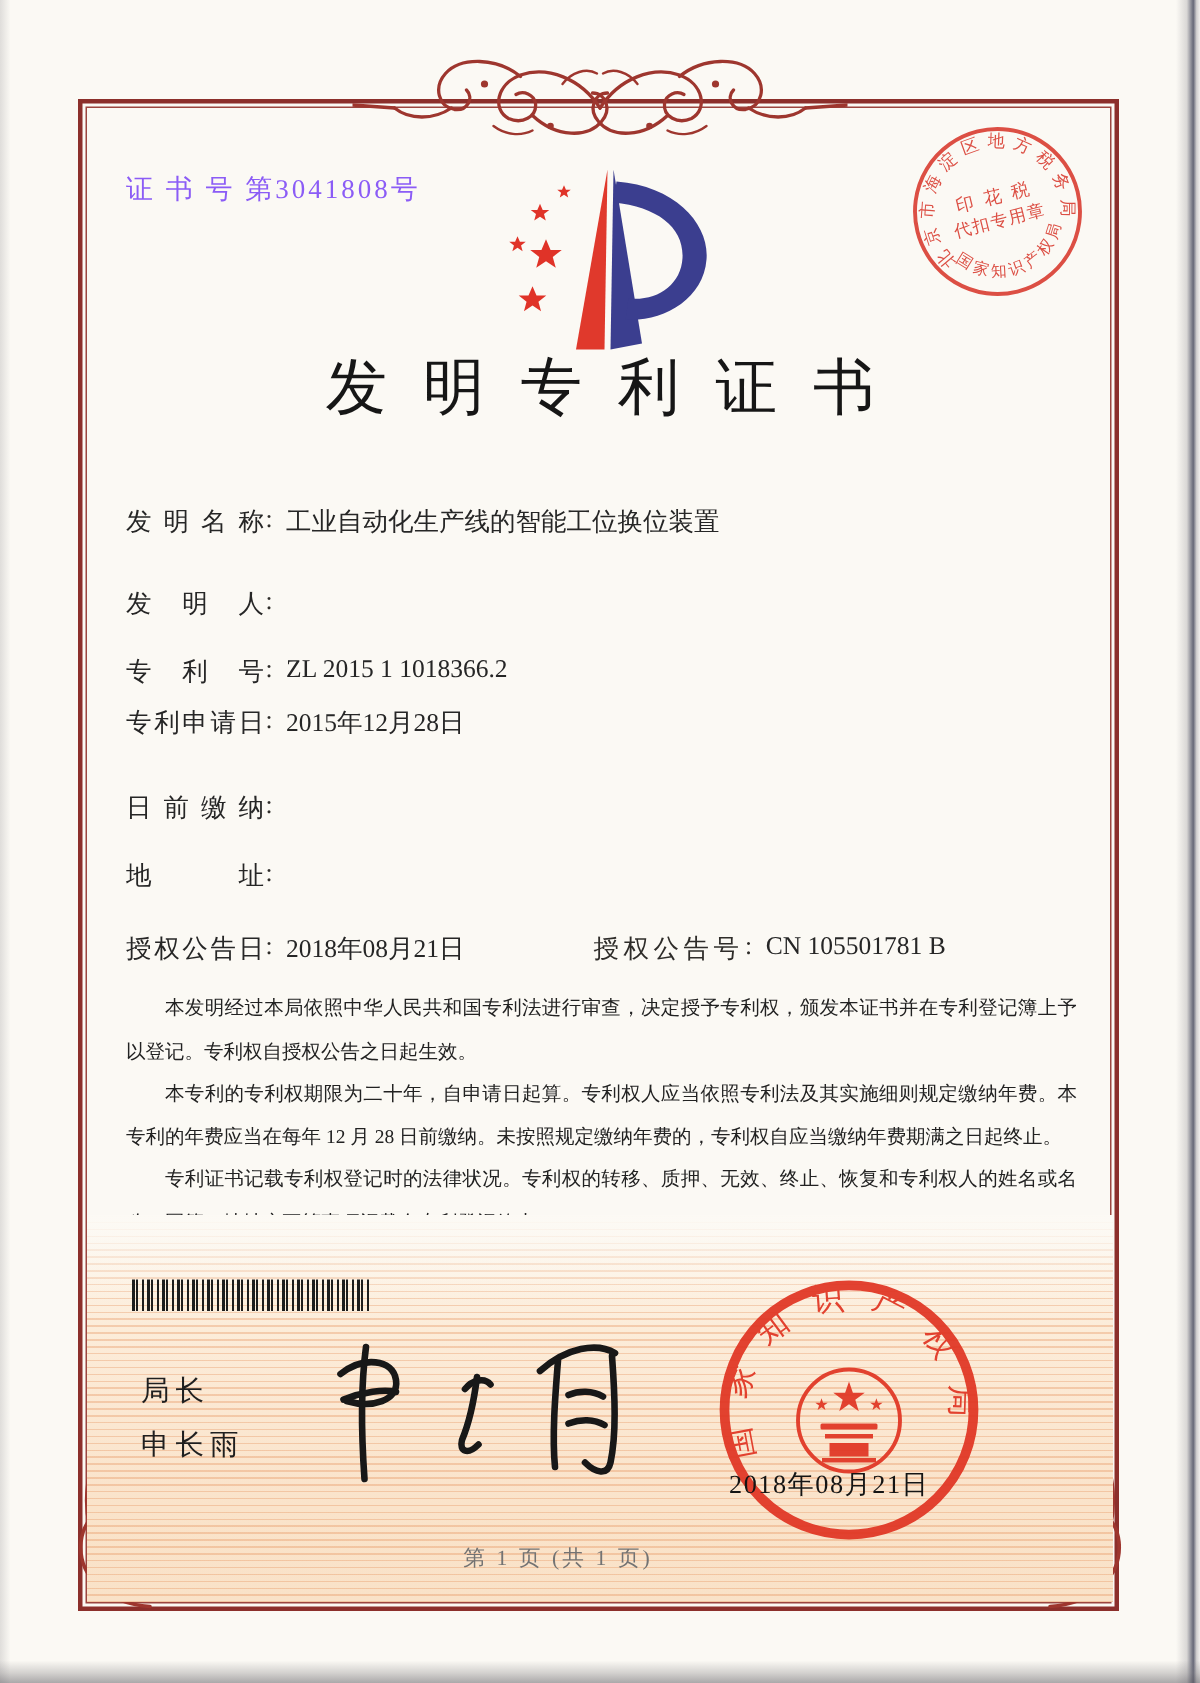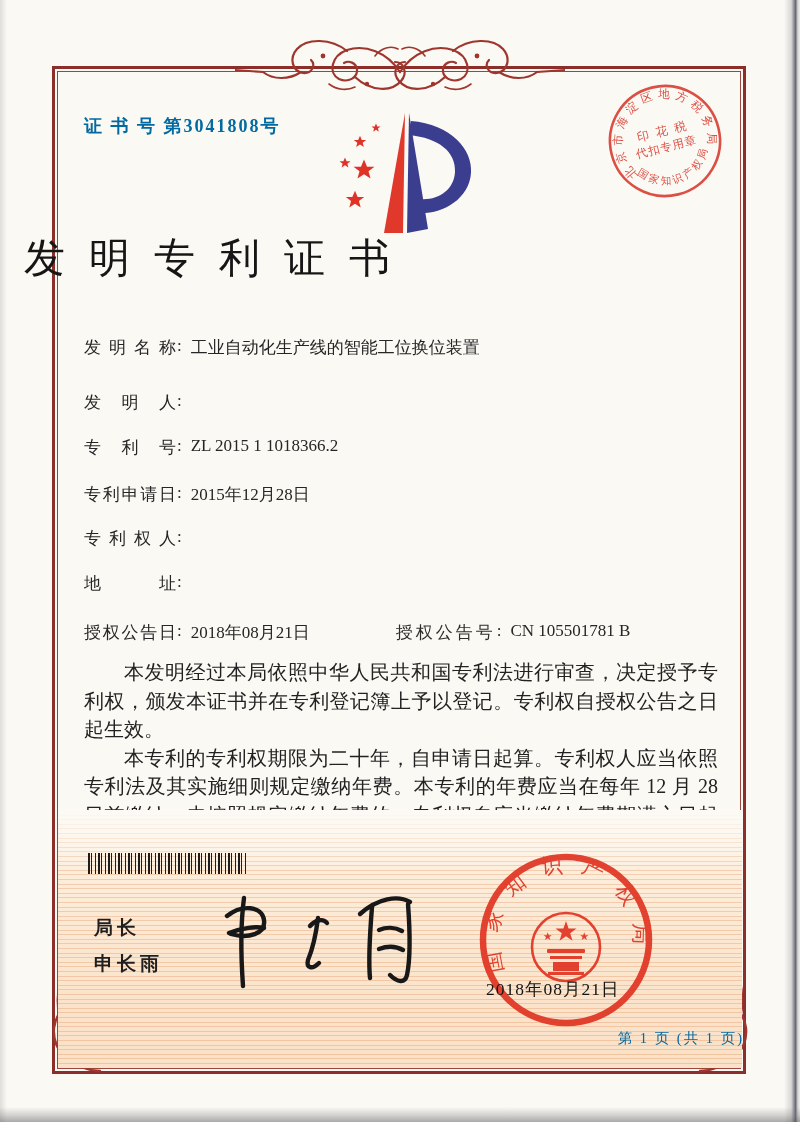--- a/index.html
+++ b/index.html
@@ -12,61 +12,61 @@
   .abs{position:absolute;}
   
   .frame{
     position:absolute;left:52px;top:66px;width:688px;height:1002px;
     border:3px solid #8c2f2b;
   }
   .frame-inner{position:absolute;inset:2px;border:1px solid #9c453f;}
   
   .orn{color:#9e362e;}
   
-  .cert-no{left:84px;top:114px;font-size:18px;letter-spacing:2px;color:#0369a1;font-weight:bold;}
+  .cert-no{left:84px;top:114px;font-size:18px;letter-spacing:2px;color:#8b5cf6;}
   .stamp{left:606px;top:82px;width:118px;height:118px;transform:rotate(-14deg);opacity:.88;}
   .logo{left:324px;top:108px;width:152px;height:130px;}
   .title{
-    left:0;right:0;top:231px;text-align:left;
+    left:0;right:0;top:231px;text-align:center;
     font-size:41px;letter-spacing:24px;padding-left:24px;
     color:#161616;font-weight:500;
   }
   
   .row{left:84px;font-size:17px;display:flex;align-items:flex-start;white-space:nowrap;}
   .flabel{
     display:inline-block;width:92px;text-align:justify;text-align-last:justify;
     flex:0 0 92px;color:#262626;
   }
   .colon{margin:0 9px 0 1px;}
   .fvalue{color:#262626;}
   .row-wrap{white-space:normal;}
   .addr-val{max-width:420px;line-height:24px;display:inline-block;}
   .grant-no-group{margin-left:86px;display:flex;}
   .glabel{letter-spacing:3px;}
   
-  .body-text{left:84px;top:658px;width:634px;font-size:20px;line-height:28.5px;text-align:justify;color:#222;}
+  .body-text{left:84px;top:658px;width:634px;font-size:13px;line-height:28.5px;text-align:justify;color:#222;}
   .body-text p{margin:0;text-indent:2em;}
   
   .band{
     left:58px;top:810px;width:684px;height:258px;
     background:
       repeating-linear-gradient(to bottom, rgba(228,140,85,.34) 0 1px, rgba(255,255,255,0) 1px 4.6px),
       linear-gradient(to bottom,#fdf6ec 0%,#fcecd9 30%,#fae3ca 75%,#f9e2c8 100%);
   }
   .band-fade{position:absolute;top:0;left:0;right:0;height:58px;
     background:linear-gradient(to bottom,#fcfaf5 0%,rgba(252,250,245,0) 100%);}
   .barcode{
     left:88px;top:853px;width:160px;height:21px;
     background:repeating-linear-gradient(90deg,#1d1d1d 0 2px,transparent 2px 3px,#1d1d1d 3px 4px,transparent 4px 7px,#1d1d1d 7px 8px,transparent 8px 10px);
   }
-  .signoff{left:94px;top:910px;font-size:19px;color:#1f1f1f;letter-spacing:4px;line-height:36px;font-weight:bold;}
+  .signoff{left:94px;top:910px;font-size:19px;color:#1f1f1f;letter-spacing:4px;line-height:36px;}
   .signature{left:212px;top:876px;width:215px;height:120px;}
   .seal{left:477px;top:851px;width:178px;height:178px;opacity:.92;}
   .seal-date{left:486px;top:977px;font-size:17.5px;color:#141414;letter-spacing:1px;}
-  .footer{left:0;right:56px;top:1029px;text-align:right;font-size:14.5px;color:#0369a1;letter-spacing:2px;}
+  .footer{left:0;right:56px;top:1029px;text-align:center;font-size:14.5px;color:#737373;letter-spacing:2px;}
   
   .scan-right{right:0;top:0;bottom:0;width:16px;
     background:linear-gradient(to right,rgba(0,0,0,0) 0%,rgba(130,128,135,.28) 45%,rgba(45,48,72,.72) 72%,rgba(160,158,165,.45) 86%,rgba(230,228,230,.5) 100%);}
   .scan-bottom{left:0;right:0;bottom:0;height:15px;
     background:linear-gradient(to bottom,rgba(0,0,0,0) 0%,rgba(120,118,122,.30) 55%,rgba(90,88,95,.5) 100%);}
   .scan-left{left:0;top:0;bottom:0;width:7px;
     background:linear-gradient(to right,rgba(140,138,142,.25),rgba(0,0,0,0));}
 </style>
 </head>
 <body>
@@ -162,27 +162,27 @@
 </div>
 <div class="abs row" style="top:391px">
   <span class="flabel">发明人</span>
     <span class="colon">:</span>
 </div>
 <div class="abs row" style="top:436px">
   <span class="flabel">专利号</span>
     <span class="colon">:</span>
   <span class="fvalue">ZL 2015 1 1018366.2</span>
 </div>
-<div class="abs row" style="top:483px">
+<div class="abs row" style="top:470px">
   <span class="flabel">专利申请日</span>
     <span class="colon">:</span>
   <span class="fvalue">2015年12月28日</span>
 </div>
 <div class="abs row" style="top:527px">
-  <span class="flabel">专利权人</span>
+  <span class="flabel">日前缴纳</span>
     <span class="colon">:</span>
 </div>
 <div class="abs row row-wrap" style="top:572px">
   <span class="flabel">地址</span>
     <span class="colon">:</span>
 </div>
 <div class="abs row" style="top:621px">
   <span class="flabel">授权公告日</span>
     <span class="colon">:</span>
   <span class="fvalue">2018年08月21日</span>

